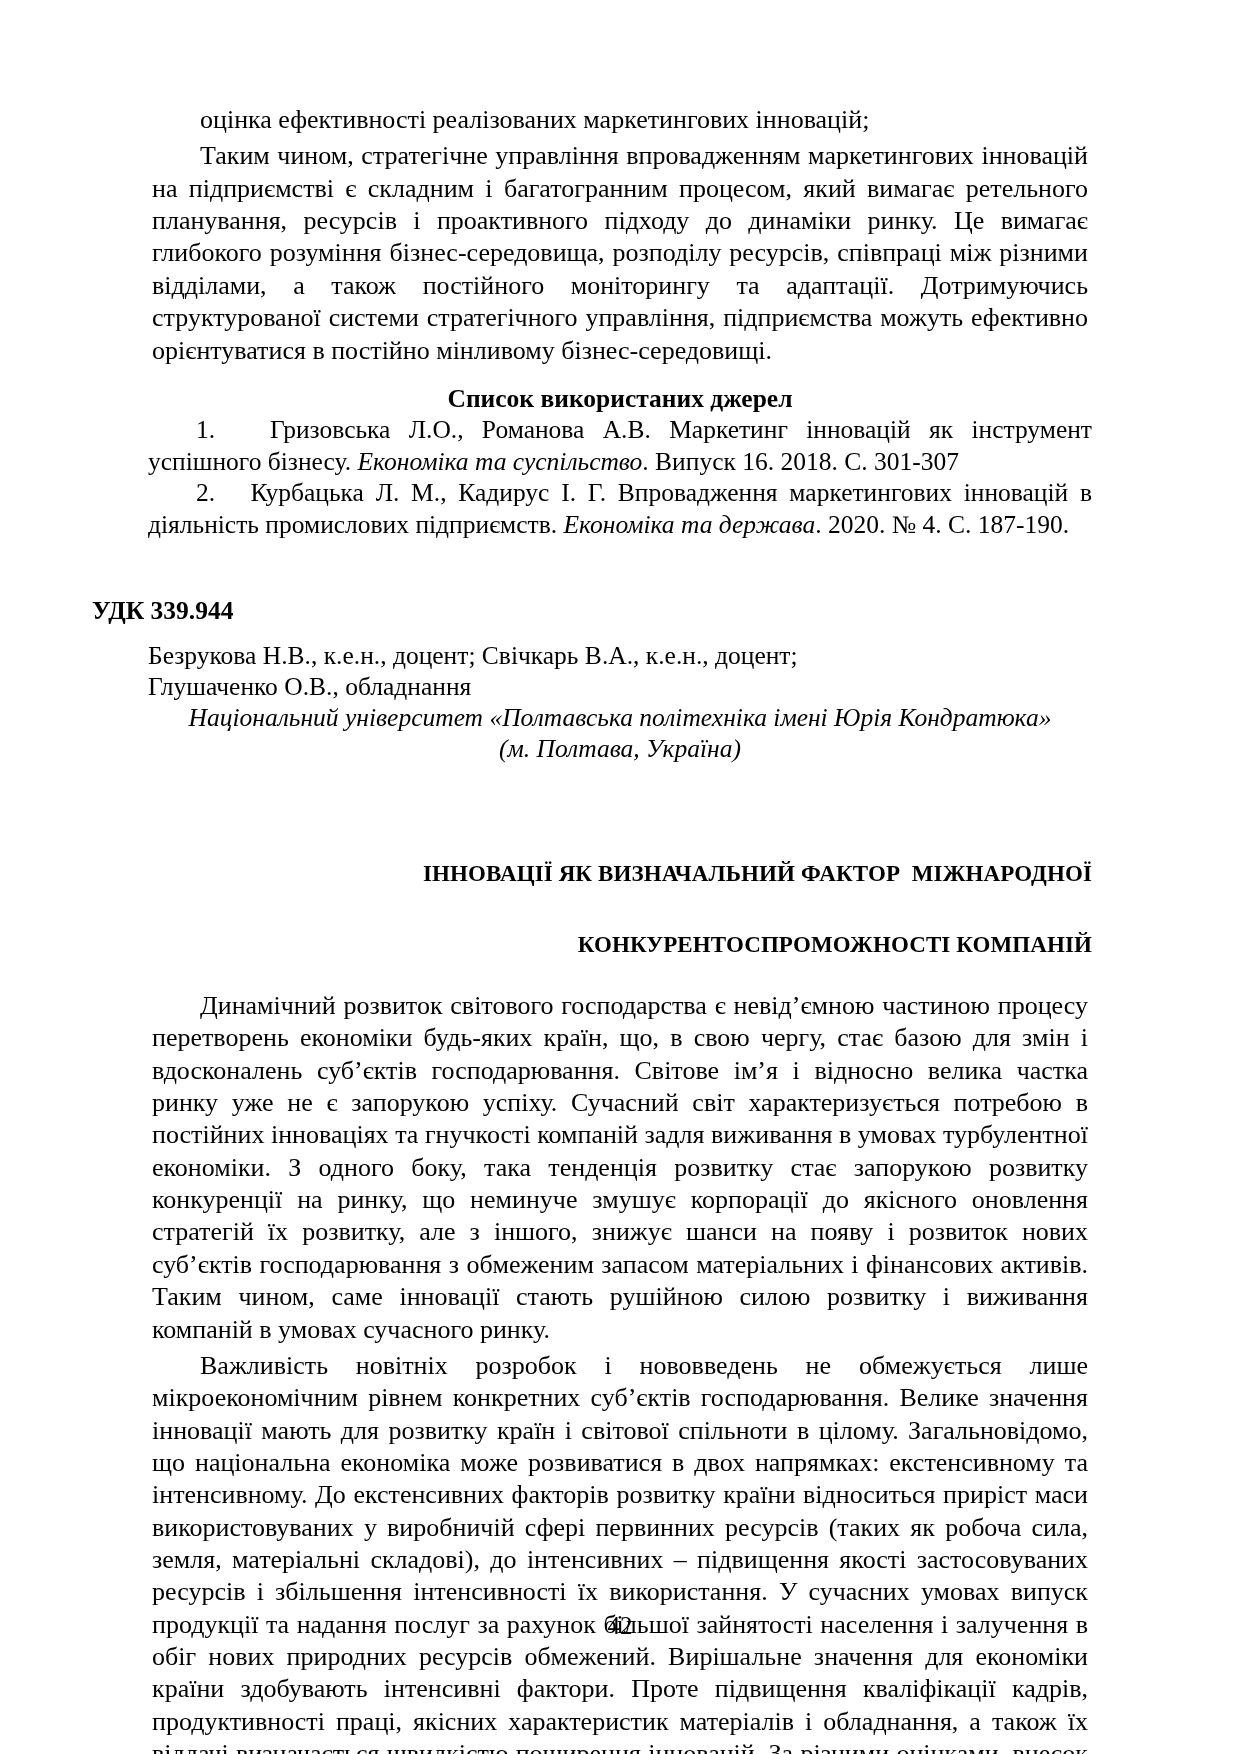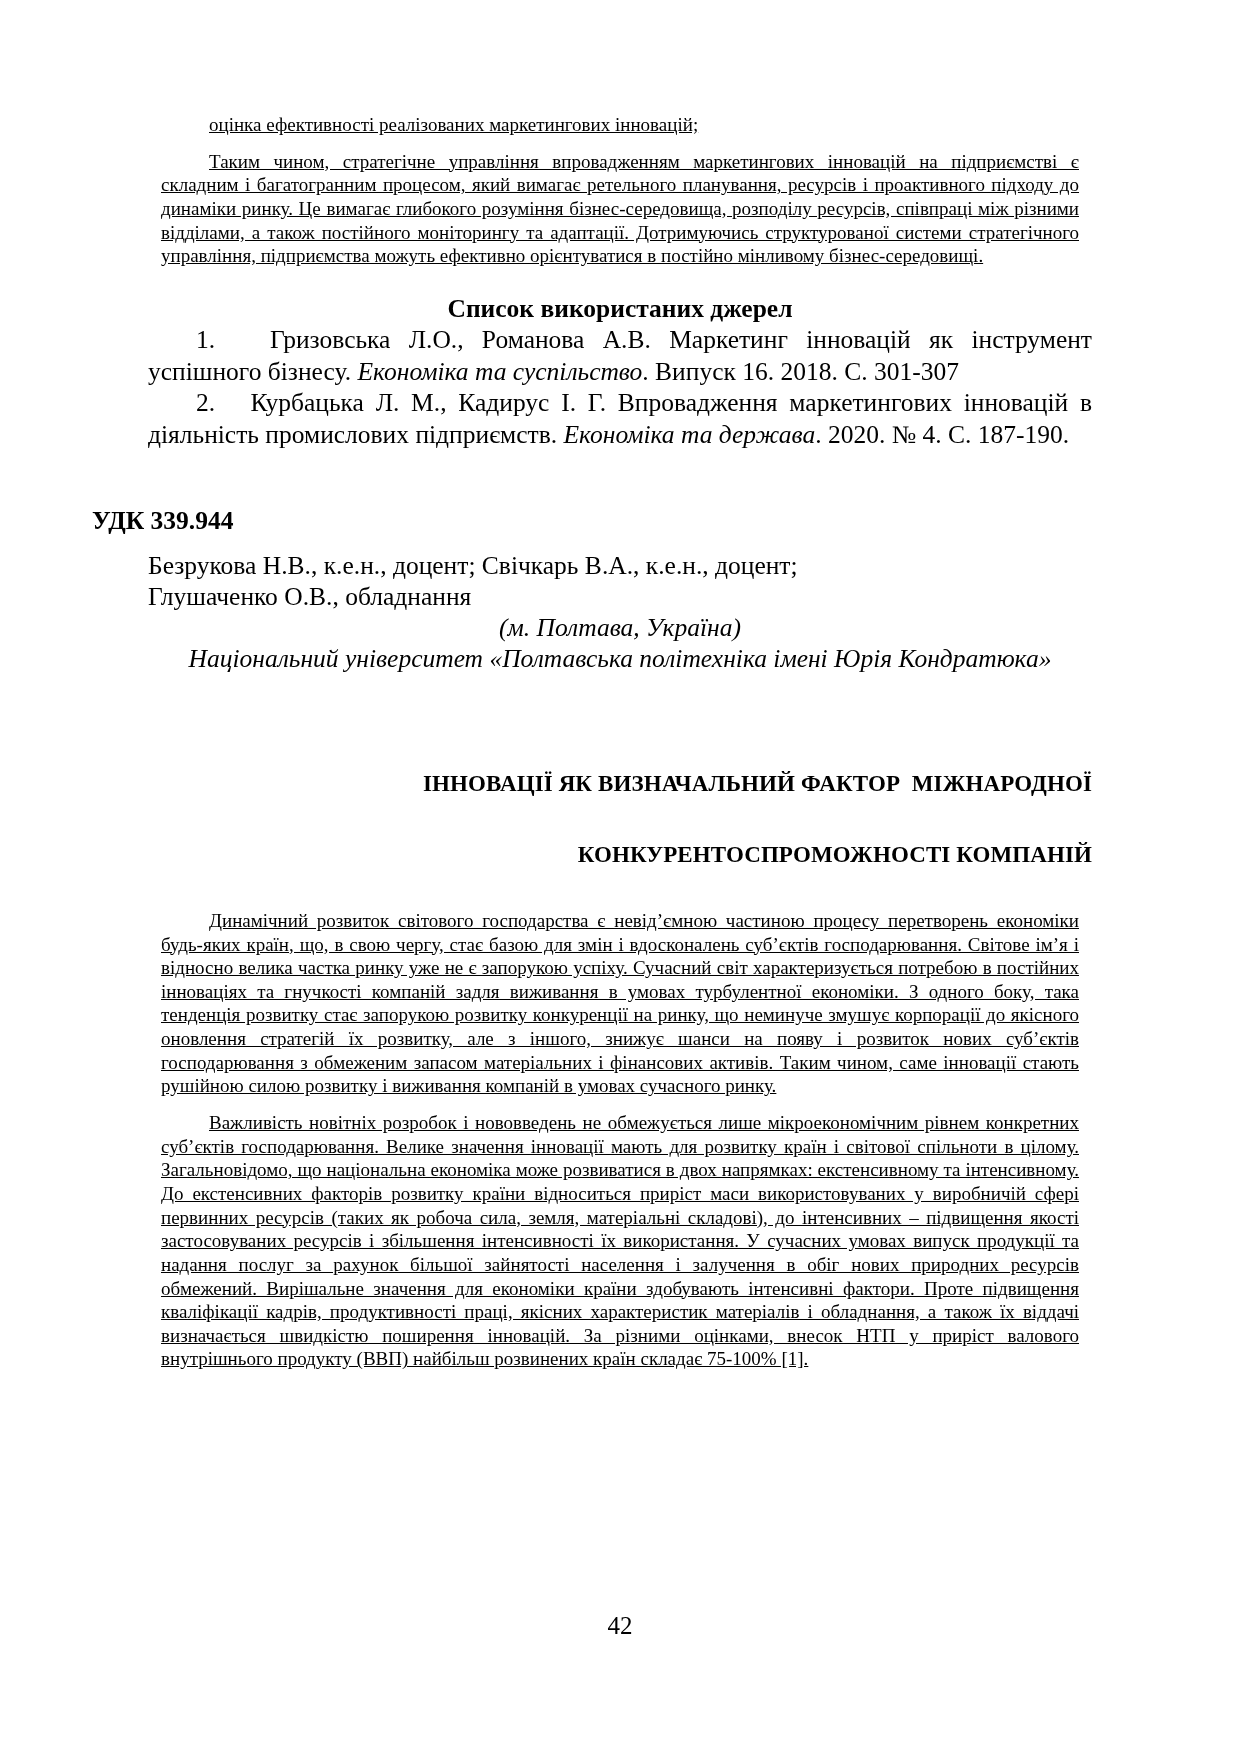--- a/index.html
+++ b/index.html
@@ -22,27 +22,26 @@
     position: absolute;
     left: 148px;
     top: 100px;
     width: 944px;
   }
   p, div.line {
     margin: 0;
     padding: 0;
   }
   .body-text {
-    font-size: 19px;
+    font-size: 26px;
     line-height: 1.245;
     text-align: justify;
     text-justify: inter-word;
     hyphens: none;
-    margin: 13px;
-    text-decoration: underline;
+    margin: 4px;
   }
   .indent {
     text-indent: 48px;
   }
   .italic {
     font-style: italic;
   }
   .refs-heading {
     font-size: 25.5px;
     font-weight: bold;
@@ -119,22 +118,22 @@
     <p class="ref-item"><span>2.</span><span class="ws-pre">&nbsp;&nbsp; </span><span>Курбацька Л. М., Кадирус І. Г. Впровадження маркетингових інновацій в діяльність промислових підприємств. </span><span class="italic">Економіка та держава</span><span>. 2020. № 4. С. 187-190.</span></p>
 
     <div class="gap-large"></div>
 
     <p class="udk">УДК 339.944</p>
 
     <div class="gap-small"></div>
 
     <p class="author-block">Безрукова Н.В., к.е.н., доцент; Свічкарь В.А., к.е.н., доцент;</p>
     <p class="author-block">Глушаченко О.В., обладнання</p>
+    <p class="affil-block">Національний університет «Полтавська політехніка імені Юрія Кондратюка»</p>
     <p class="affil-block">(м. Полтава, Україна)</p>
-    <p class="affil-block">Національний університет «Полтавська політехніка імені Юрія Кондратюка»</p>
 
     <div class="gap-large"></div>
 
     <p class="doc-title ws-pre">ІННОВАЦІЇ ЯК ВИЗНАЧАЛЬНИЙ ФАКТОР  МІЖНАРОДНОЇ</p>
     <p class="doc-title ws-pre">КОНКУРЕНТОСПРОМОЖНОСТІ КОМПАНІЙ</p>
 
     <div class="gap-medium"></div>
 
     <p class="body-text indent">Динамічний розвиток світового господарства є невід’ємною частиною процесу перетворень економіки будь-яких країн, що, в свою чергу, стає базою для змін і вдосконалень суб’єктів господарювання.  Світове ім’я і відносно велика частка ринку уже не є запорукою успіху. Сучасний світ характеризується потребою в постійних інноваціях та гнучкості компаній задля виживання в умовах турбулентної економіки. З одного боку, така тенденція розвитку стає запорукою розвитку конкуренції на ринку, що неминуче змушує корпорації до якісного оновлення стратегій їх розвитку, але з іншого, знижує шанси на появу і розвиток нових суб’єктів господарювання з обмеженим запасом матеріальних і фінансових активів. Таким чином, саме інновації стають рушійною силою розвитку і виживання компаній в умовах сучасного ринку.</p>
     <p class="body-text indent">Важливість новітніх розробок і нововведень не обмежується лише мікроекономічним рівнем конкретних суб’єктів господарювання. Велике значення інновації мають для розвитку країн і світової спільноти в цілому. Загальновідомо, що національна економіка може розвиватися в двох напрямках: екстенсивному та інтенсивному. До екстенсивних факторів розвитку країни відноситься приріст маси використовуваних у виробничій сфері первинних ресурсів (таких як робоча сила, земля, матеріальні складові), до інтенсивних – підвищення якості застосовуваних ресурсів і збільшення інтенсивності їх використання. У сучасних умовах випуск продукції та надання послуг за рахунок більшої зайнятості населення і залучення в обіг нових природних ресурсів обмежений. Вирішальне значення для економіки країни здобувають інтенсивні фактори. Проте підвищення кваліфікації кадрів, продуктивності праці, якісних характеристик матеріалів і обладнання, а також їх віддачі визначається швидкістю поширення інновацій. За різними оцінками, внесок НТП у приріст валового внутрішнього продукту (ВВП) найбільш розвинених країн складає 75-100% [1].</p>

